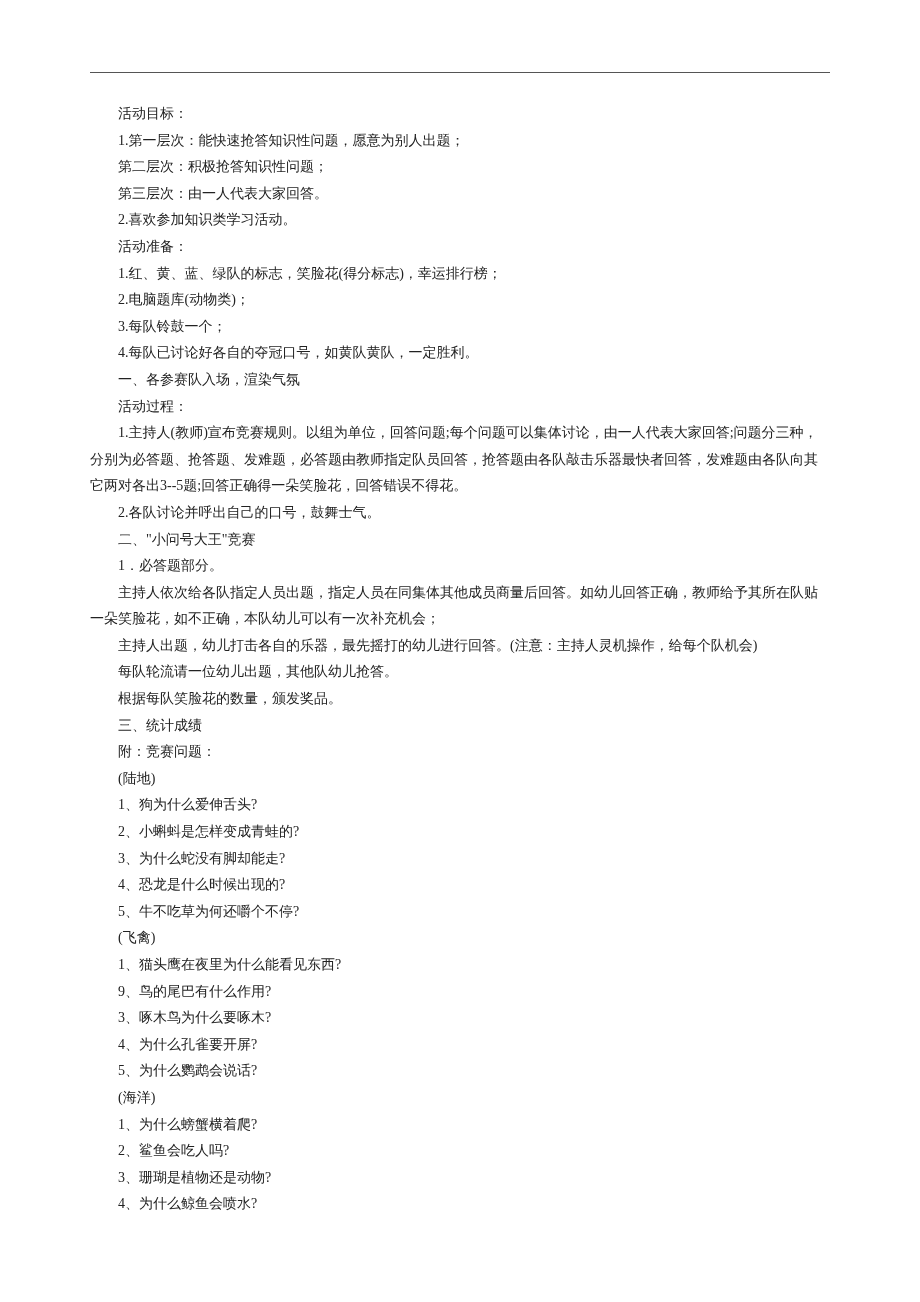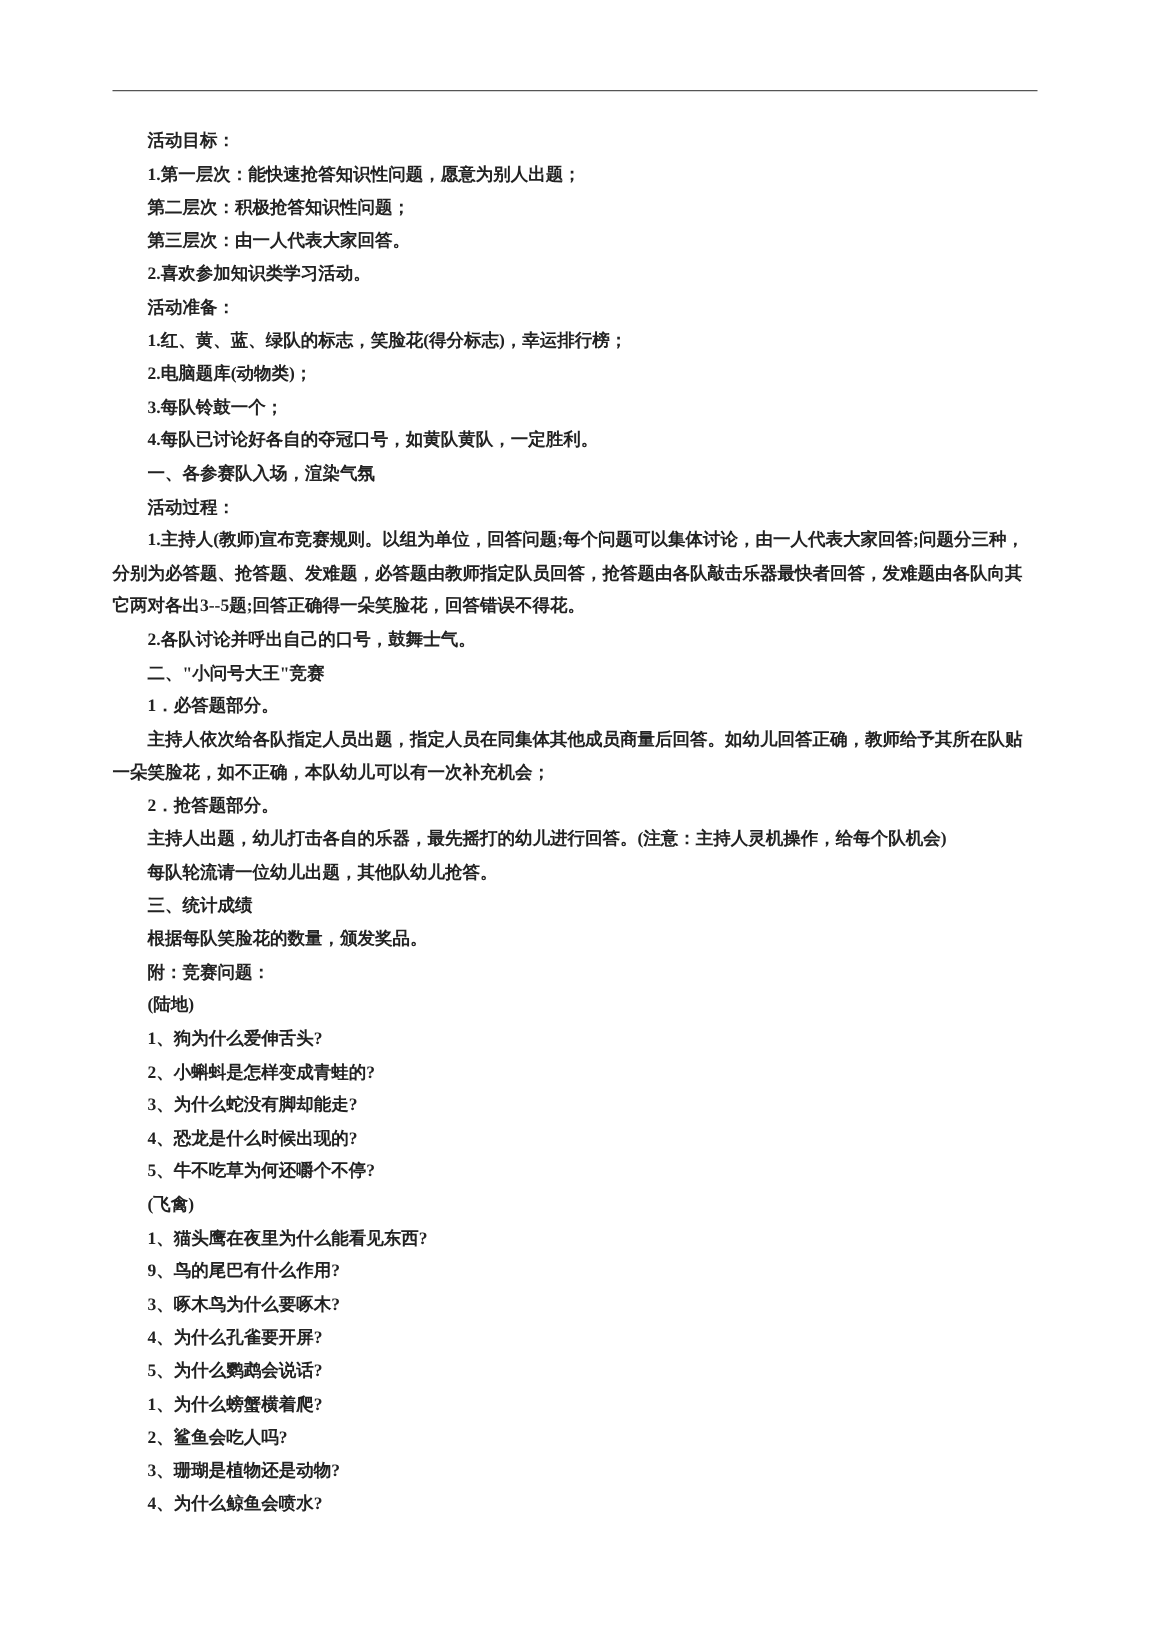--- a/index.html
+++ b/index.html
@@ -19,21 +19,20 @@
   }
   .hr-top {
     border: none;
     border-top: 1px solid #555;
     margin: 0 0 28px 0;
   }
   .line {
     text-indent: 2em;
     margin: 0;
     padding: 0;
-    font-weight: bold;
   }
 </style>
 </head>
 <body>
 
 <div class="page">
   <hr class="hr-top">
   <div id="content">
       <p class="line">活动目标：</p>
       <p class="line">1.第一层次：能快速抢答知识性问题，愿意为别人出题；</p>
@@ -45,36 +44,36 @@
       <p class="line">2.电脑题库(动物类)；</p>
       <p class="line">3.每队铃鼓一个；</p>
       <p class="line">4.每队已讨论好各自的夺冠口号，如黄队黄队，一定胜利。</p>
       <p class="line">一、各参赛队入场，渲染气氛</p>
       <p class="line">活动过程：</p>
       <p class="line">1.主持人(教师)宣布竞赛规则。以组为单位，回答问题;每个问题可以集体讨论，由一人代表大家回答;问题分三种，分别为必答题、抢答题、发难题，必答题由教师指定队员回答，抢答题由各队敲击乐器最快者回答，发难题由各队向其它两对各出3--5题;回答正确得一朵笑脸花，回答错误不得花。</p>
       <p class="line">2.各队讨论并呼出自己的口号，鼓舞士气。</p>
       <p class="line">二、"小问号大王"竞赛</p>
       <p class="line">1．必答题部分。</p>
       <p class="line">主持人依次给各队指定人员出题，指定人员在同集体其他成员商量后回答。如幼儿回答正确，教师给予其所在队贴一朵笑脸花，如不正确，本队幼儿可以有一次补充机会；</p>
-      <p class="line">2．抢答题部分。</p>
       <p class="line">主持人出题，幼儿打击各自的乐器，最先摇打的幼儿进行回答。(注意：主持人灵机操作，给每个队机会)</p>
       <p class="line">每队轮流请一位幼儿出题，其他队幼儿抢答。</p>
+      <p class="line">根据每队笑脸花的数量，颁发奖品。</p>
       <p class="line">三、统计成绩</p>
-      <p class="line">根据每队笑脸花的数量，颁发奖品。</p>
       <p class="line">附：竞赛问题：</p>
       <p class="line">(陆地)</p>
       <p class="line">1、狗为什么爱伸舌头?</p>
       <p class="line">2、小蝌蚪是怎样变成青蛙的?</p>
       <p class="line">3、为什么蛇没有脚却能走?</p>
       <p class="line">4、恐龙是什么时候出现的?</p>
       <p class="line">5、牛不吃草为何还嚼个不停?</p>
       <p class="line">(飞禽)</p>
       <p class="line">1、猫头鹰在夜里为什么能看见东西?</p>
       <p class="line">9、鸟的尾巴有什么作用?</p>
       <p class="line">3、啄木鸟为什么要啄木?</p>
       <p class="line">4、为什么孔雀要开屏?</p>
       <p class="line">5、为什么鹦鹉会说话?</p>
+      <p class="line">(海洋)</p>
       <p class="line">1、为什么螃蟹横着爬?</p>
       <p class="line">2、鲨鱼会吃人吗?</p>
       <p class="line">3、珊瑚是植物还是动物?</p>
       <p class="line">4、为什么鲸鱼会喷水?</p>
     </div>
 </div>
 
 </body></html>

